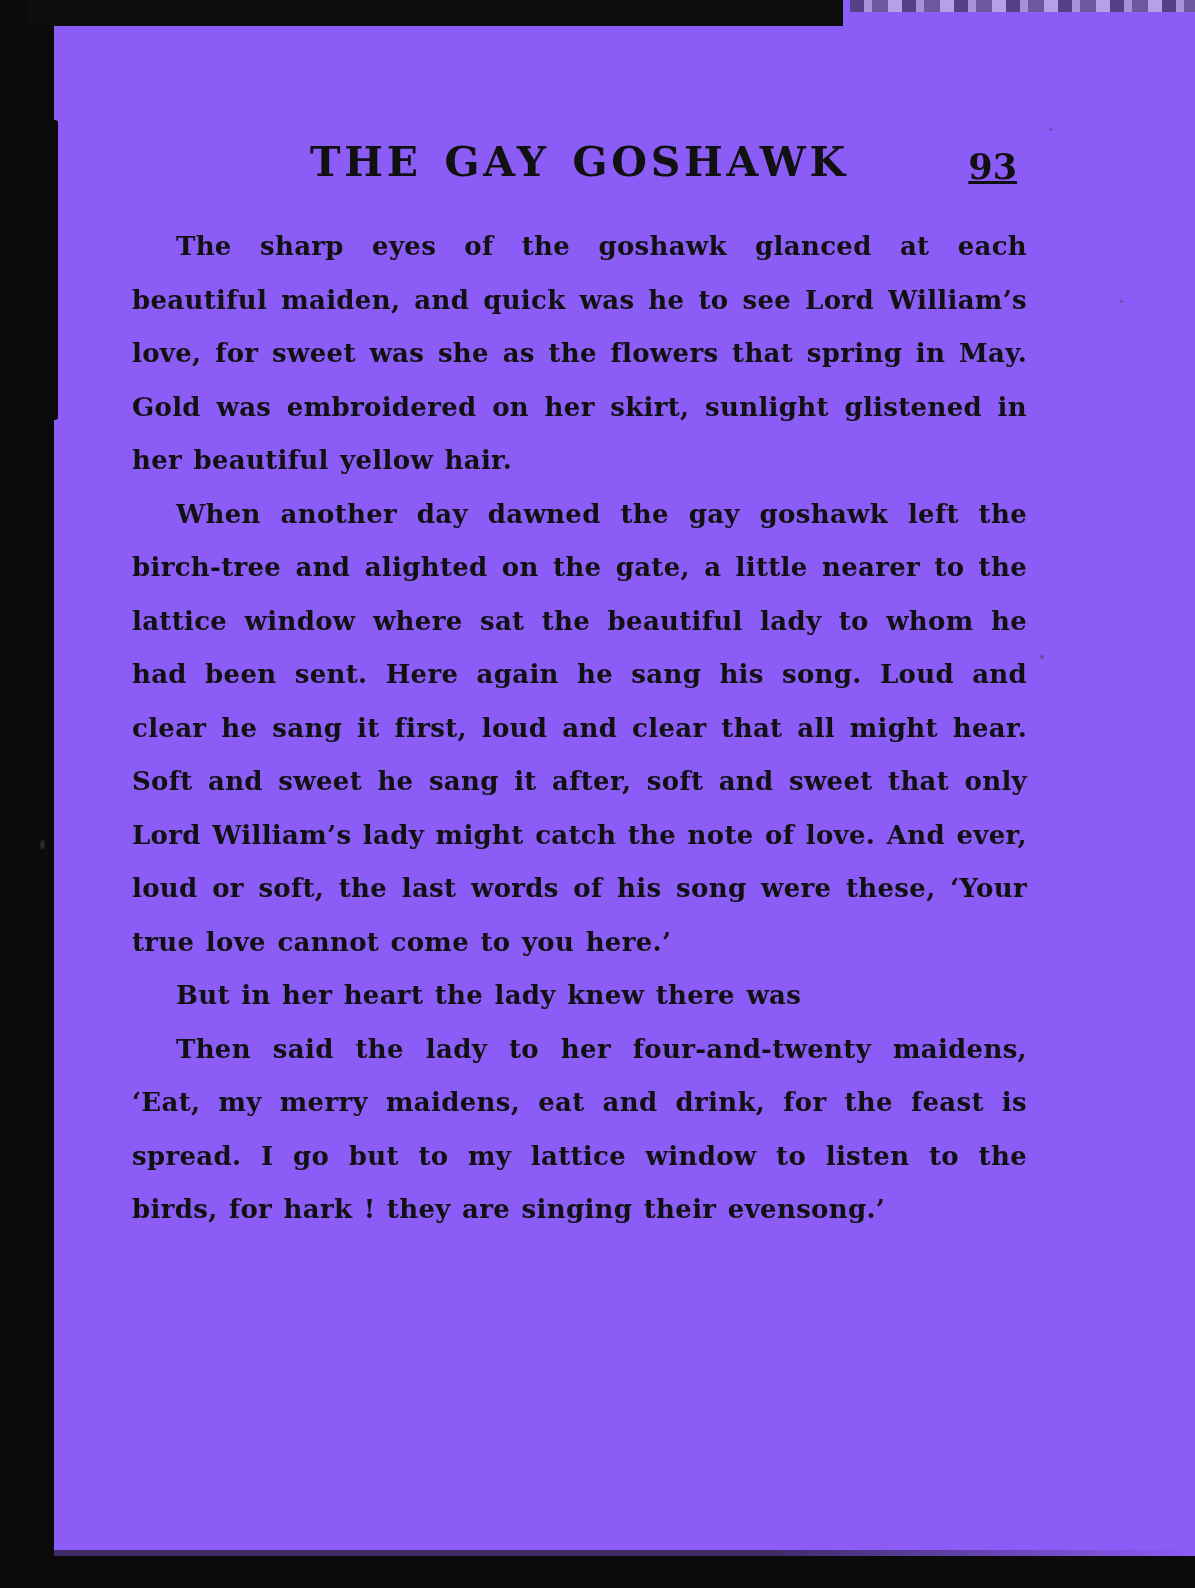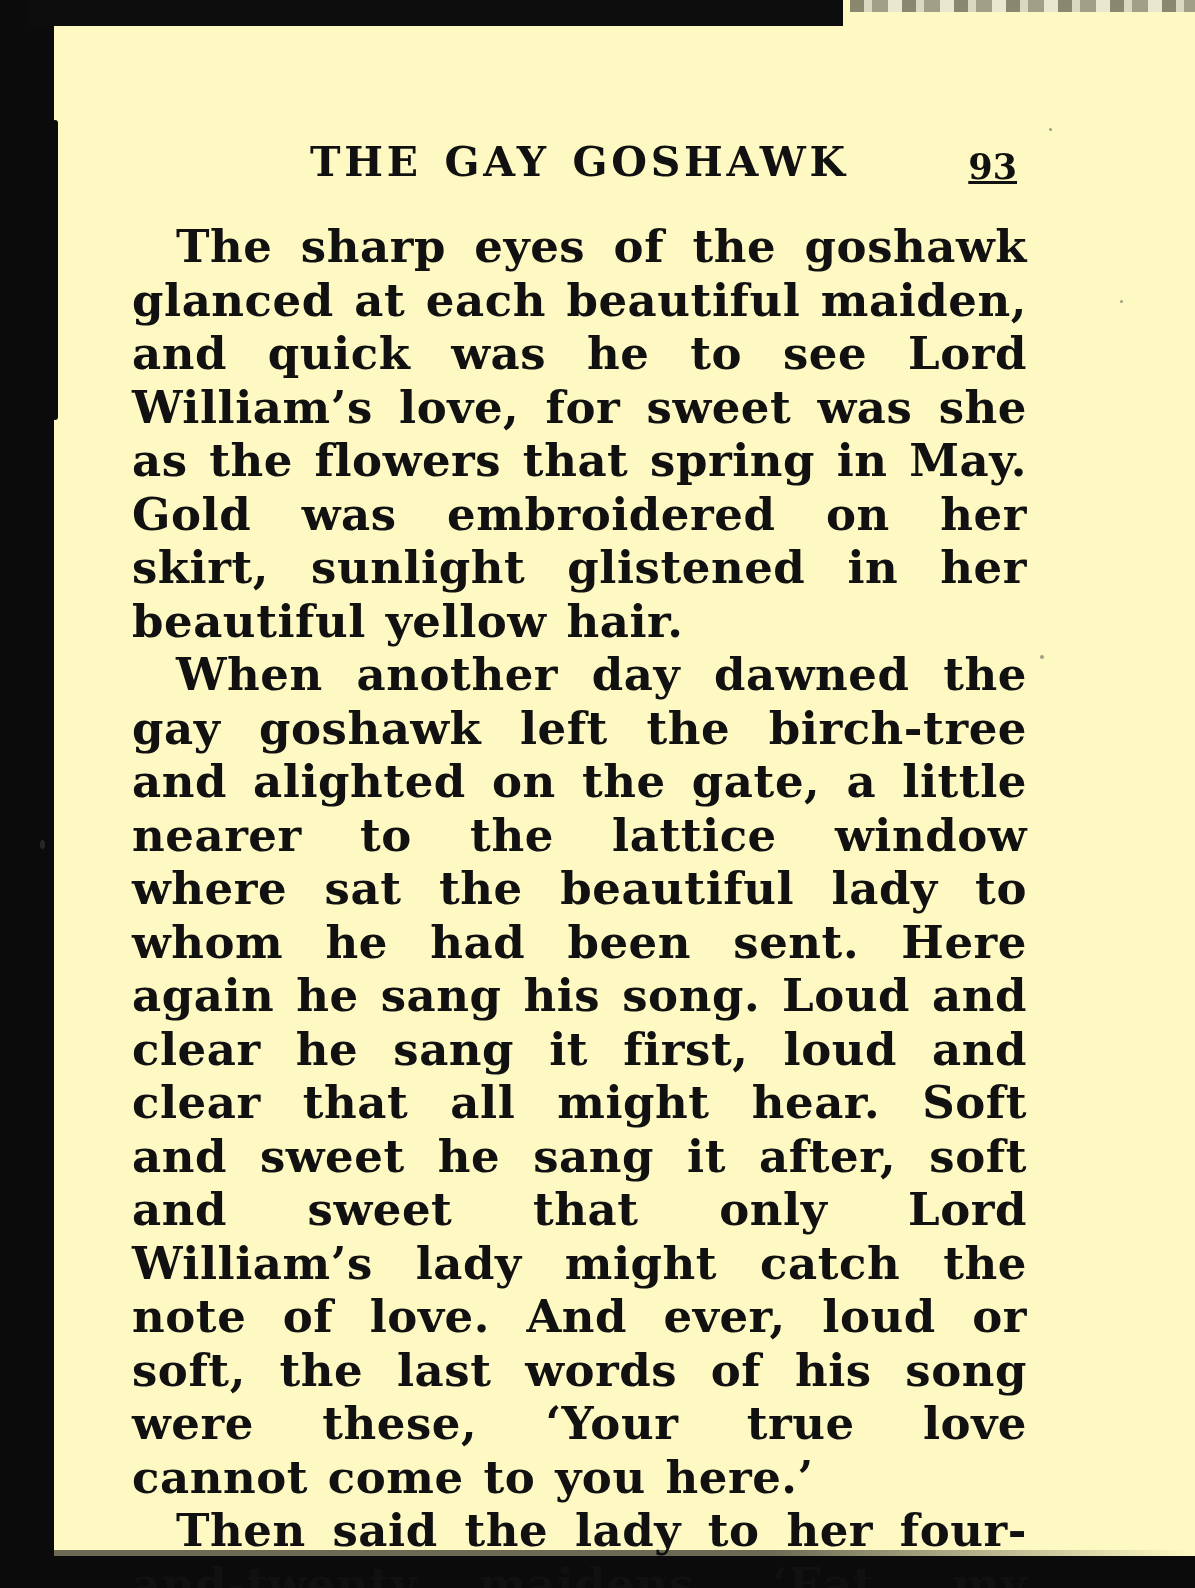--- a/index.html
+++ b/index.html
@@ -4,21 +4,21 @@
 <style>
   html, body {
     margin: 0;
     padding: 0;
     background: #e8e8e8;
   }
   .scan-page {
     position: relative;
     width: 1195px;
     height: 1588px;
-    background: #fef9c3;
+    background: #8b5cf6;
     overflow: hidden;
     font-family: "DejaVu Serif", "Liberation Serif", serif;
     color: #111;
   }
   
   .edge-left {
     position: absolute;
     left: 0; top: 0;
     width: 54px; height: 100%;
     background: #0b0b0b;
@@ -86,21 +86,21 @@
   .page-number {
     position: absolute;
     right: 10px;
     top: 8px;
     font-size: 35px;
     font-weight: 700;
     text-decoration: underline;
   }
   .body-text p {
     margin: 0;
-    font-size: 45px;
+    font-size: 26px;
     line-height: 53.5px;
     font-weight: 700;
     text-align: justify;
     text-indent: 44px;
     letter-spacing: 0.012em;
     word-spacing: 0.08em;
   }
 </style>
 </head>
 <body>
@@ -119,18 +119,18 @@
   <div class="text-block">
 
     <div class="page-header">
       <div class="page-title">THE GAY GOSHAWK</div>
       <div class="page-number">93</div>
     </div>
 
     <div class="body-text">
       <p>The sharp eyes of the goshawk glanced at each beautiful maiden, and quick was he to see Lord William’s love, for sweet was she as the flowers that spring in May.  Gold was embroidered on her skirt, sunlight glistened in her beautiful yellow hair.</p>
       <p>When another day dawned the gay goshawk left the birch-tree and alighted on the gate, a little nearer to the lattice window where sat the beautiful lady to whom he had been sent.  Here again he sang his song. Loud and clear he sang it first, loud and clear that all might hear.  Soft and sweet he sang it after, soft and sweet that only Lord William’s lady might catch the note of love. And ever, loud or soft, the last words of his song were these, ‘Your true love cannot come to you here.’</p>
+      <p>But in her heart the lady knew there was</p>
       <p>Then said the lady to her four-and-twenty maidens, ‘Eat, my merry maidens, eat and drink, for the feast is spread.  I go but to my lattice window to listen to the birds, for hark ! they are singing their evensong.’</p>
-      <p>But in her heart the lady knew there was</p>
     </div>
 
   </div>
 </div>
 
 </body></html>

